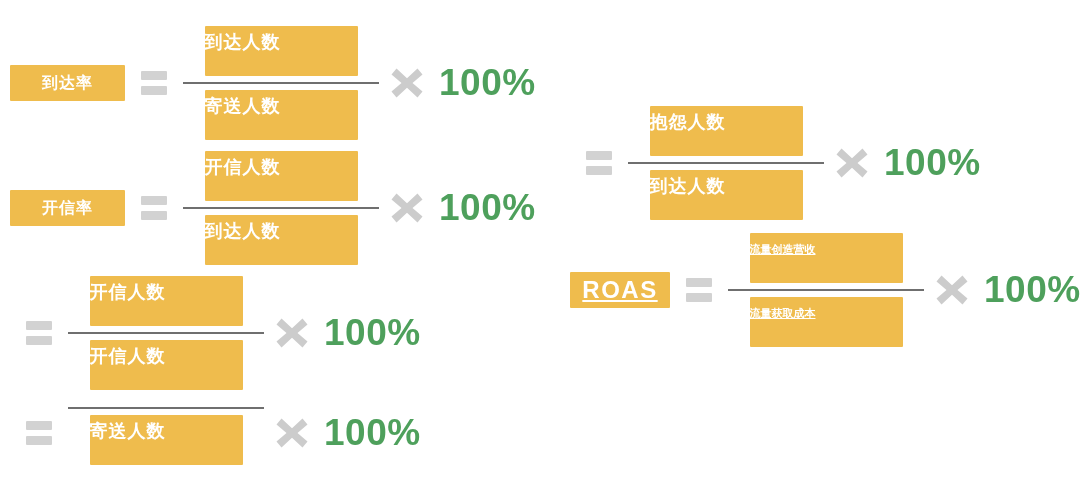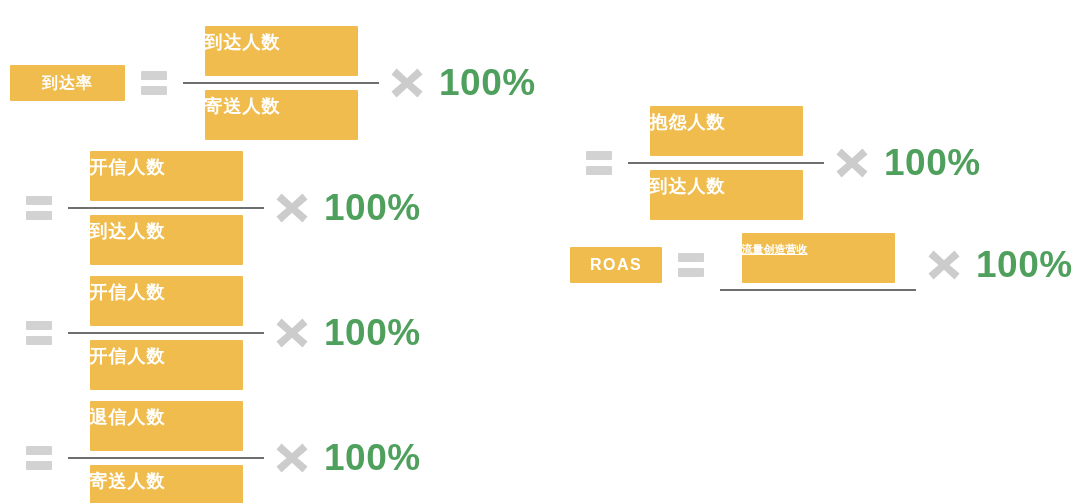--- a/index.html
+++ b/index.html
@@ -38,23 +38,24 @@
     text-align: center;
     line-height: 36px;
     height: 36px;
     border-radius: 1px;
     white-space: nowrap;
     box-sizing: border-box;
     padding: 0 8px;
   }
   .label-box.w3 { width: 115px; }
   .label-box.w-roas {
-    width: 92px;
-    font-size: 16px;
+    width: 100px;
+    font-size: 24px;
     letter-spacing: 1.5px;
+    text-decoration: underline;
   }
 
   
   .equals {
     width: 26px;
     height: 30px;
     display: flex;
     flex-direction: column;
     justify-content: center;
     gap: 6px;
@@ -136,20 +137,21 @@
     </div>
     <span class="times">
       <svg width="36" height="36" viewBox="0 0 36 36" aria-hidden="true">
         <path d="M7.5 3.5 L18 13.2 L28.5 3.5 L33.5 9.5 L23.5 18 L33.5 26.5 L28.5 32.5 L18 22.8 L7.5 32.5 L2.5 26.5 L12.5 18 L2.5 9.5 Z" fill="#cccccc"></path>
       </svg>
     </span>
     <div class="percent">100%</div>
   </div>
 
   <div class="formula" style="left:10px; top:151px;">
+    <div class="label-box w3">开信率</div>
     <div class="equals">
       <span class="bar"></span>
       <span class="bar"></span>
     </div>
     <div class="fraction w4">
       <div class="frac-box">开信人数</div>
       <div class="frac-rule"></div>
       <div class="frac-box">到达人数</div>
     </div>
     <span class="times">
@@ -177,21 +179,20 @@
     </span>
     <div class="percent">100%</div>
   </div>
 
   <div class="formula" style="left:10px; top:401px;">
     <div class="equals">
       <span class="bar"></span>
       <span class="bar"></span>
     </div>
     <div class="fraction w4">
-      <div class="frac-box">退信人数</div>
       <div class="frac-rule"></div>
       <div class="frac-box">寄送人数</div>
     </div>
     <span class="times">
       <svg width="36" height="36" viewBox="0 0 36 36" aria-hidden="true">
         <path d="M7.5 3.5 L18 13.2 L28.5 3.5 L33.5 9.5 L23.5 18 L33.5 26.5 L28.5 32.5 L18 22.8 L7.5 32.5 L2.5 26.5 L12.5 18 L2.5 9.5 Z" fill="#cccccc"></path>
       </svg>
     </span>
     <div class="percent">100%</div>
   </div>
@@ -216,20 +217,21 @@
 
   <div class="formula" style="left:570px; top:233px;">
     <div class="label-box w-roas">ROAS</div>
     <div class="equals">
       <span class="bar"></span>
       <span class="bar"></span>
     </div>
     <div class="fraction w5">
       <div class="frac-box">流量创造营收</div>
       <div class="frac-rule"></div>
+      <div class="frac-box">流量获取成本</div>
     </div>
     <span class="times">
       <svg width="36" height="36" viewBox="0 0 36 36" aria-hidden="true">
         <path d="M7.5 3.5 L18 13.2 L28.5 3.5 L33.5 9.5 L23.5 18 L33.5 26.5 L28.5 32.5 L18 22.8 L7.5 32.5 L2.5 26.5 L12.5 18 L2.5 9.5 Z" fill="#cccccc"></path>
       </svg>
     </span>
     <div class="percent">100%</div>
   </div>
 
 </div>

